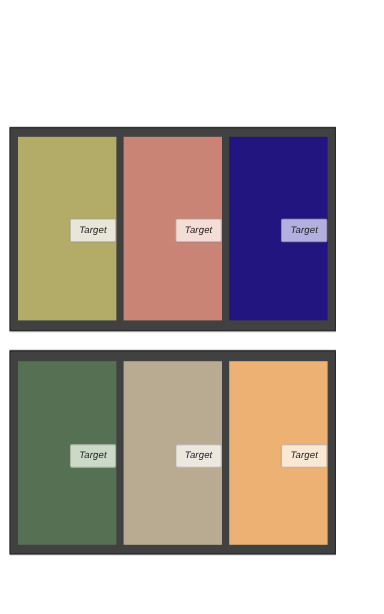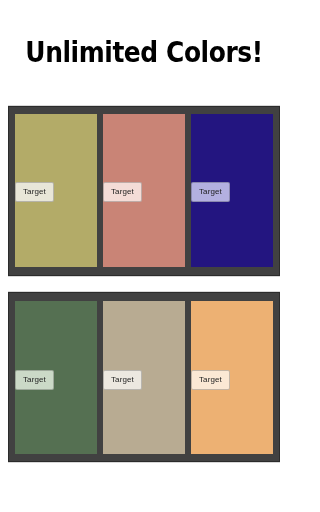--- a/index.html
+++ b/index.html
@@ -71,22 +71,23 @@
     display: flex;
     width: 100%;
     height: 100%;
     gap: 6px;
   }
   .swatch {
     flex: 1 1 0;
     position: relative;
     display: flex;
     align-items: center;
-    justify-content: flex-start;
+    justify-content: flex-end;
     box-sizing: border-box;
+    font-style: italic;
   }
   
   .target-chip {
     font-family: "Liberation Sans", sans-serif;
     font-size: 8px;
     line-height: 1;
     color: #1d1d1d;
     padding: 5px 7px 5px 7px;
     border-radius: 2px;
     border: 1px solid rgba(0,0,0,0.22);
@@ -99,23 +100,20 @@
   #palette-top .swatch { align-items: center; }
   #palette-top .target-chip { margin-top: 2px; }
   #palette-bottom .target-chip { margin-top: 4px; }
   .swatch-1 .target-chip { margin-top: 0px; }
 </style>
 </head>
 <body style="background: rgb(255, 255, 255);">
 
 <div class="screen">
 
-  <div class="title-wrap">
-    <div class="title" style="color: rgb(0, 0, 0);">Unlimited Colors!</div>
-  </div>
 
   <div class="palette" id="palette-top" style="background: rgb(65, 65, 65); border-color: rgb(43, 43, 43);">
     <div class="swatch-row">
 
       <div class="swatch swatch-1" style="background: rgb(179, 171, 104);">
         <div class="target-chip" style="background: rgb(232, 230, 216); color: rgb(29, 29, 29);">Target</div>
       </div>
 
       <div class="swatch swatch-2" style="background: rgb(201, 132, 118);">
         <div class="target-chip" style="background: rgb(244, 220, 215); color: rgb(29, 29, 29);">Target</div>

